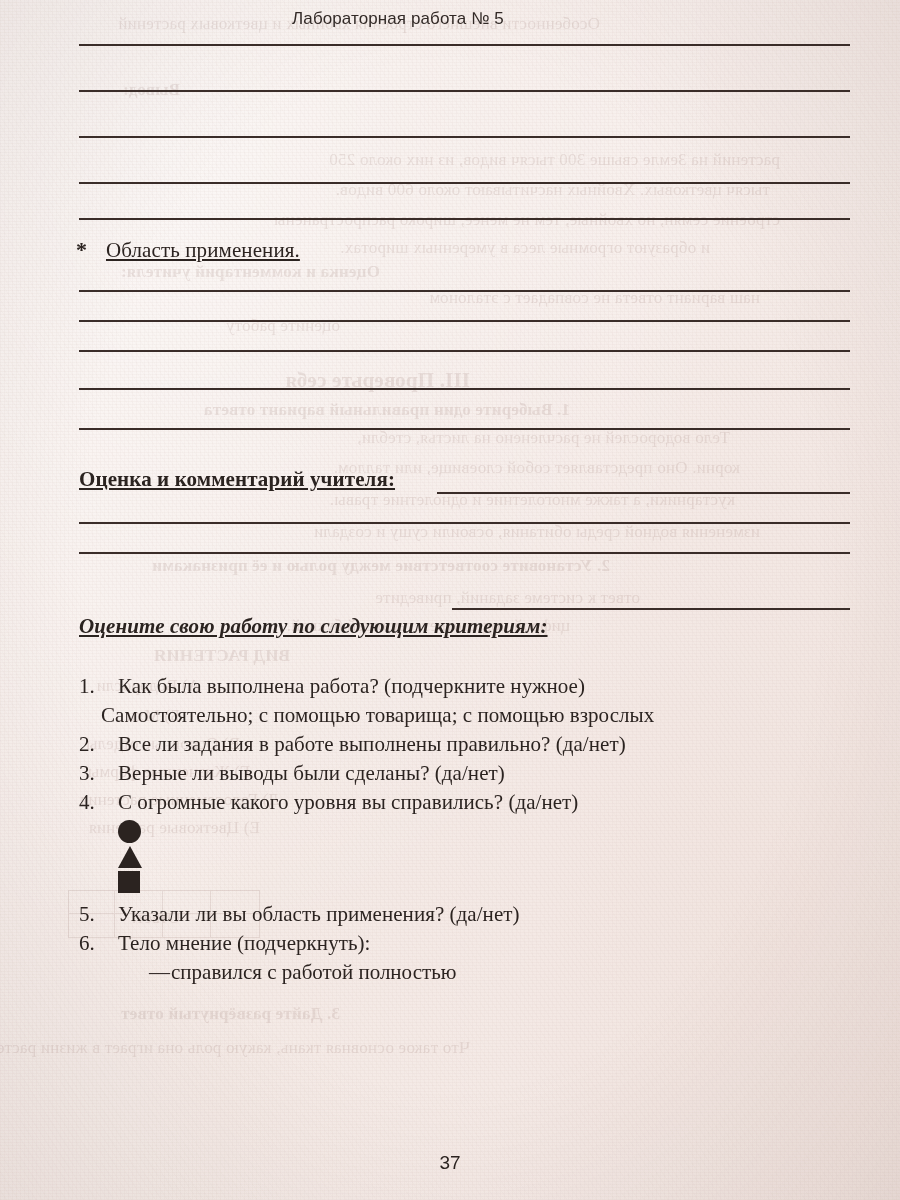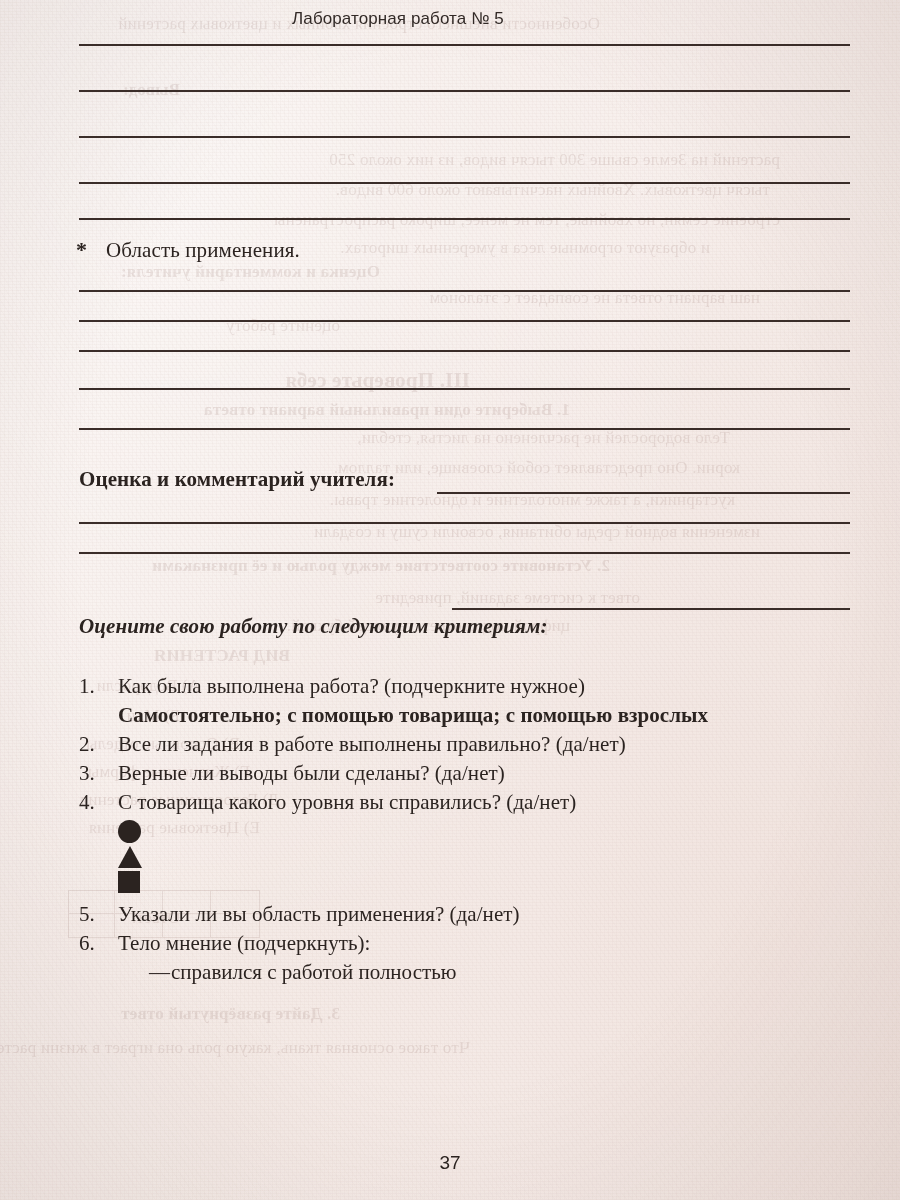--- a/index.html
+++ b/index.html
@@ -102,20 +102,21 @@
   }
   .rule.short {
     left: 437px;
     width: 413px;
   }
 
   
   .blk {
     position: absolute;
     z-index: 6;
+    text-decoration: underline;
   }
 
   .starline {
     left: 76px;
     font-size: 21px;
     letter-spacing: 0.1px;
   }
   .starline .ast {
     display: inline-block;
     width: 30px;
@@ -165,22 +166,21 @@
     top: 0;
     width: 30px;
     text-align: left;
   }
   .crow .txt {
     display: block;
     margin-left: 39px;
   }
   .crow .sub {
     display: block;
-    margin-left: 39px;
-    font-weight: bold;
+    margin-left: 22px;
   }
   .dashrow {
     margin-left: 70px;
     font-size: 21px;
     line-height: 29px;
   }
   .dashrow .dsh {
     display: inline-block;
     width: 22px;
   }
@@ -313,21 +313,21 @@
       <span class="txt">Все ли задания в работе выполнены правильно? (да/нет)</span>
     </div>
 
     <div class="crow">
       <span class="num">3.</span>
       <span class="txt">Верные ли выводы были сделаны? (да/нет)</span>
     </div>
 
     <div class="crow">
       <span class="num">4.</span>
-      <span class="txt">С товарища какого уровня вы справились? (да/нет)</span>
+      <span class="txt">С огромные какого уровня вы справились? (да/нет)</span>
     </div>
 
   </div>
 
   <div class="shapes">
     <span class="shape circle"></span>
     <span class="shape triangle"></span>
     <span class="shape square"></span>
   </div>
 

